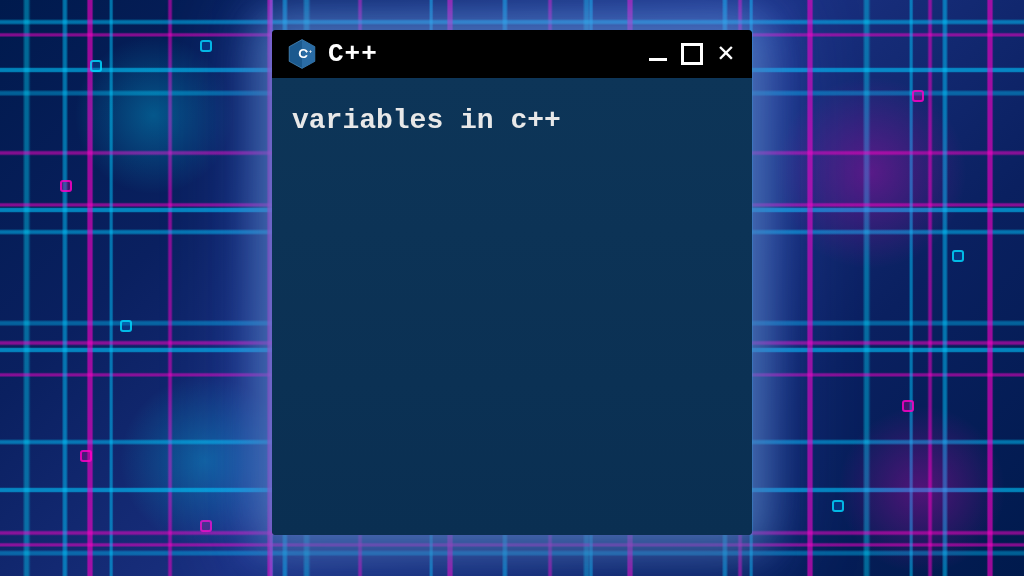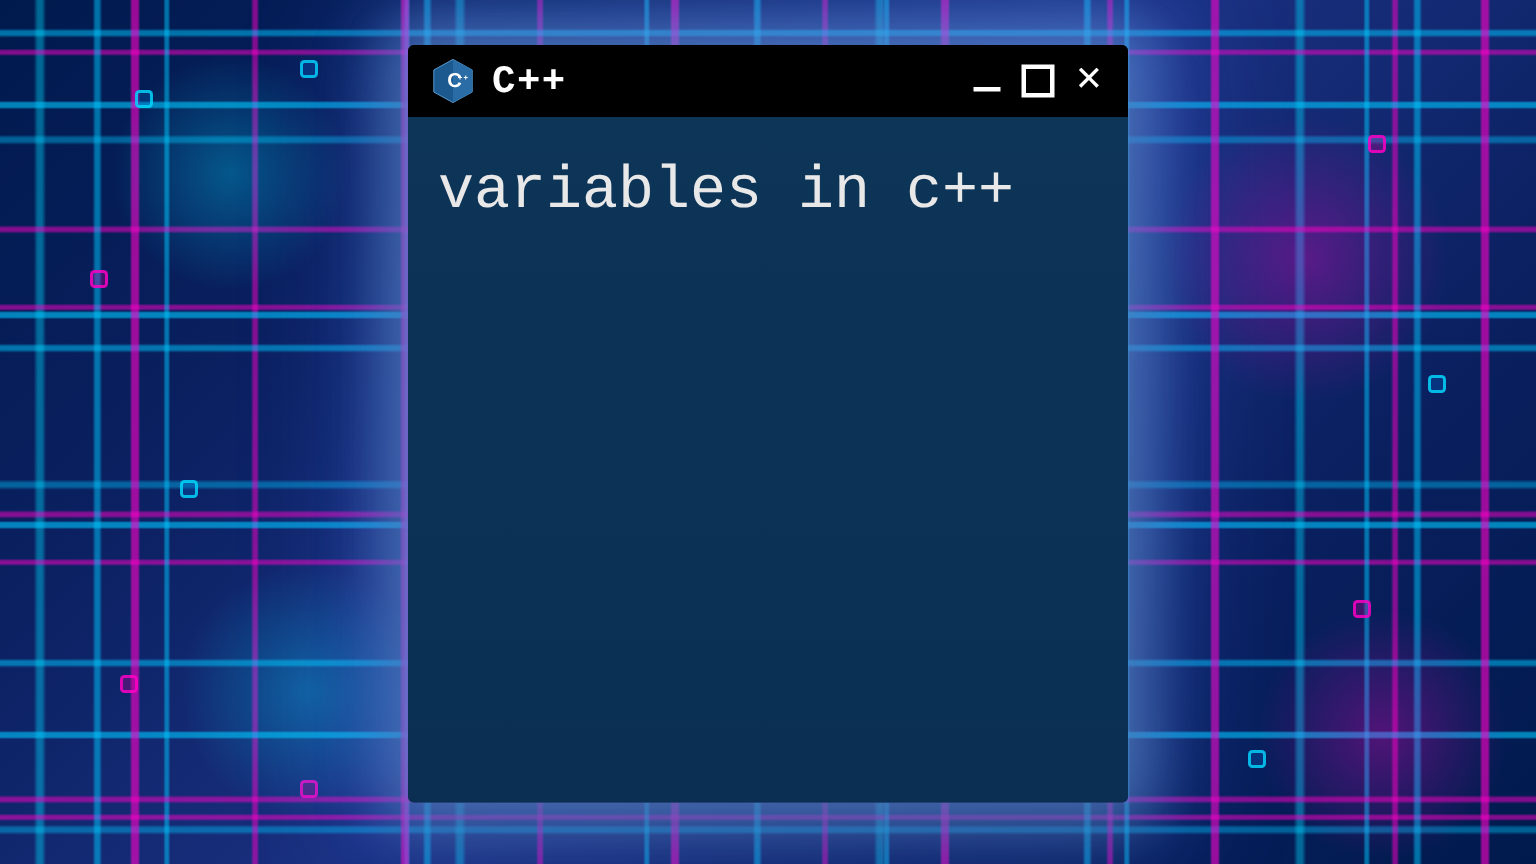--- a/index.html
+++ b/index.html
@@ -176,25 +176,26 @@
     }
     
     .content {
       flex: 1;
       padding: 24px 20px;
       background: linear-gradient(180deg, #0d3558 0%, #0a2f52 100%);
     }
     
     .content-text {
       color: #e8e8e8;
-      font-size: 40px;
+      font-size: 28px;
       line-height: 1.35;
       font-family: 'Courier New', Consolas, monospace;
       white-space: pre-wrap;
       word-break: break-word;
+      font-weight: bold;
     }
   </style>
 </head>
 <body>
 
 <div class="circuit-bg">
   <div class="nodes">
     <div class="node n1"></div>
     <div class="node pink n2"></div>
     <div class="node n3"></div>

